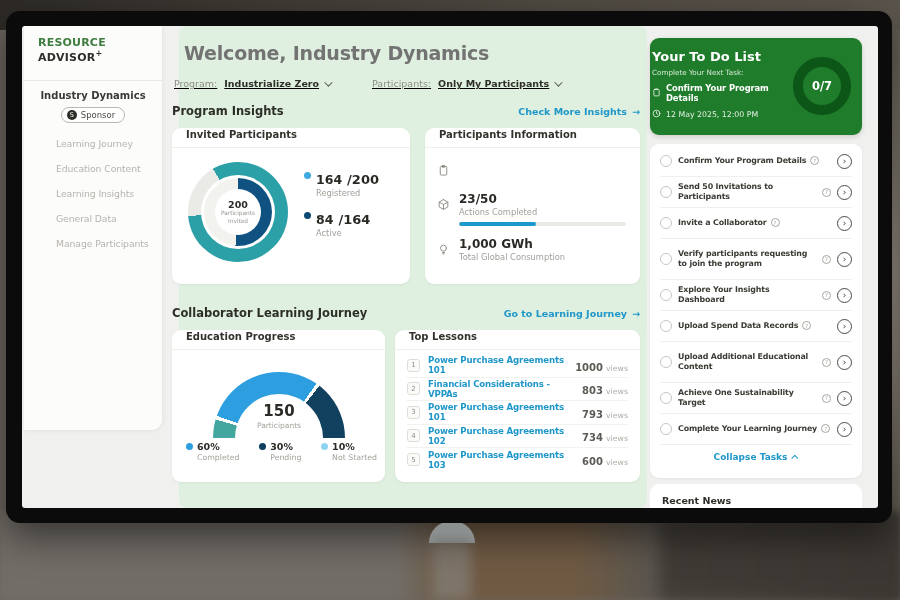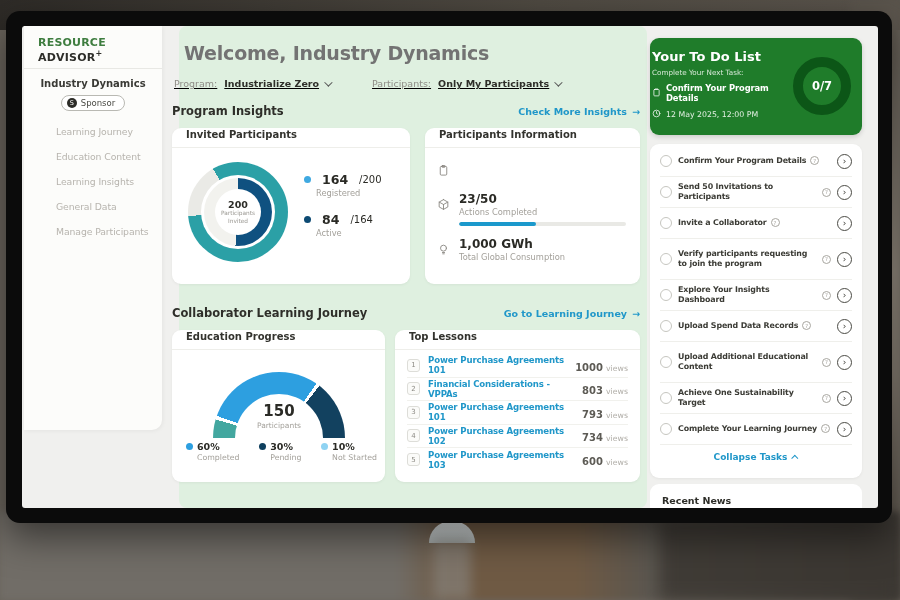--- a/index.html
+++ b/index.html
@@ -14,21 +14,21 @@
   .bd-bottom-dark { left:660px; top:520px; width:240px; height:80px; background:#3a3631; filter:blur(8px); opacity:.8; }
 
   .stand-neck { position:absolute; left:429px; top:521px; width:46px; height:22px; border-radius:24px 24px 0 0; background:linear-gradient(180deg,#eef2f2,#a9b0b0); }
   .stand-col { position:absolute; left:433px; top:540px; width:38px; height:60px; background:#87837d; filter:blur(6px); opacity:.65; }
 
   .monitor { position:absolute; left:6px; top:11px; width:886px; height:512px; background:#0b0b0b; border-radius:14px; box-shadow:0 14px 36px rgba(0,0,0,.5); }
   .screen { position:absolute; left:22px; top:26px; width:856px; height:482px; background:#f0f0ee; border-radius:3px; overflow:hidden; }
 
   
   .sidebar { position:absolute; left:2px; top:0; width:138px; height:404px; background:#fcfcfa; border-radius:0 0 10px 0; box-shadow:1px 1px 4px rgba(0,0,0,.05); }
-  .brand { padding:10px 0 4px 14px; font-size:11px; font-weight:bold; letter-spacing:.2px; border-bottom:1px solid #e8e8e4; }
+  .brand { padding:10px 0 16px 14px; font-size:11px; font-weight:bold; letter-spacing:.2px; border-bottom:1px solid #e8e8e4; }
   .brand .b1 { color:#3e7d3f; } .brand .b2 { color:#2e2e2a; } .brand .bp { color:#2e2e2a; font-size:8px; vertical-align:super; }
   .org { text-align:center; font-size:10px; font-weight:bold; color:#3a3a35; margin-top:9px; }
   .sponsor { display:flex; align-items:center; gap:4px; width:max-content; margin:6px auto 8px; border:1px solid #b9b9b3; border-radius:10px; padding:2px 9px 2px 5px; font-size:8.5px; color:#4a4a44; background:#fff; }
   .sp-ic { width:10px; height:10px; border-radius:50%; background:#2c2c28; color:#fff; font-size:6.5px; line-height:10px; text-align:center; }
   .nav { margin-top:2px; }
   .nav-item { display:flex; align-items:center; gap:8px; height:28px; padding-left:14px; cursor:pointer; }
   .nav-item.sub { height:25px; padding-left:32px; }
   .nav-item .nav-label { font-size:9.5px; font-weight:bold; color:#35352f; letter-spacing:-.1px; }
   .nav-item.sub .nav-label { font-weight:normal; color:#b7b4ae; font-size:9.3px; }
   .nav-item.active { background:#dff0e0; border-radius:8px; margin:0 5px; padding-left:9px; }
@@ -55,24 +55,24 @@
   .donut { position:absolute; left:16px; top:14px; width:100px; height:100px; }
   .donut > div { position:absolute; border-radius:50%; }
   .donut-outer { inset:0; }
   .donut-mid { left:13px; top:13px; width:74px; height:74px; background:#fff; }
   .donut-inner { left:16px; top:16px; width:68px; height:68px; }
   .donut-center { left:27px; top:27px; width:46px; height:46px; background:#fff; display:flex; flex-direction:column; align-items:center; justify-content:center; }
   .donut-center .dc-v { font-size:9.5px; font-weight:bold; color:#2c2c27; }
   .donut-center .dc-l { font-size:5.8px; color:#9a9892; line-height:1.25; }
   .dlegend { position:absolute; left:132px; top:24px; }
   .dl-item { margin-bottom:14px; }
-  .dl-top { display:flex; align-items:center; gap:11px; }
+  .dl-top { display:flex; gap:5px; }
   .dot { width:7px; height:7px; border-radius:50%; flex:none; }
   .dl-val { font-size:12.5px; font-weight:bold; color:#2a2a25; }
-  .dl-tot { font-size:10px; font-weight:normal; color:#2a2a25; }
+  .dl-tot { font-size:13px; font-weight:bold; color:#2a2a25; }
   .dl-lab { font-size:8.3px; color:#a3a09a; margin-left:12px; margin-top:1px; }
 
   
   .stats { padding:10px 14px 0 12px; }
   .stat { display:flex; gap:8px; margin-bottom:11px; }
   .st-ic { width:14px; padding-top:4px; }
   .st-ic svg { width:13px; height:13px; stroke:#8b8984; stroke-width:1.7; fill:none; stroke-linecap:round; stroke-linejoin:round; }
   .st-body { flex:1; }
   .st-v { font-size:12px; font-weight:bold; color:#2a2a25; }
   .st-l { font-size:8.3px; color:#a3a09a; margin:1px 0 5px; }

